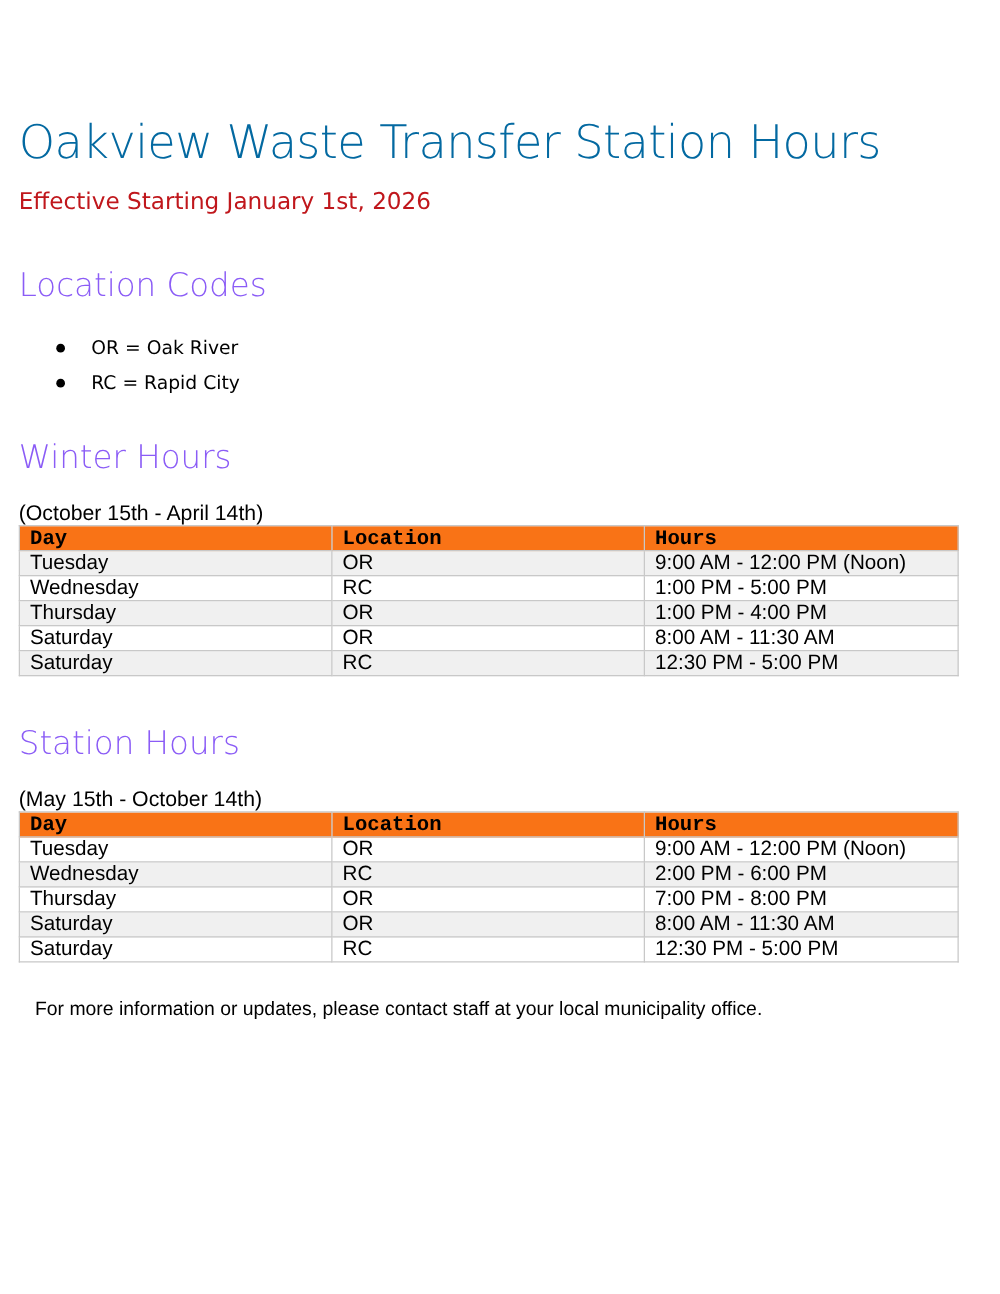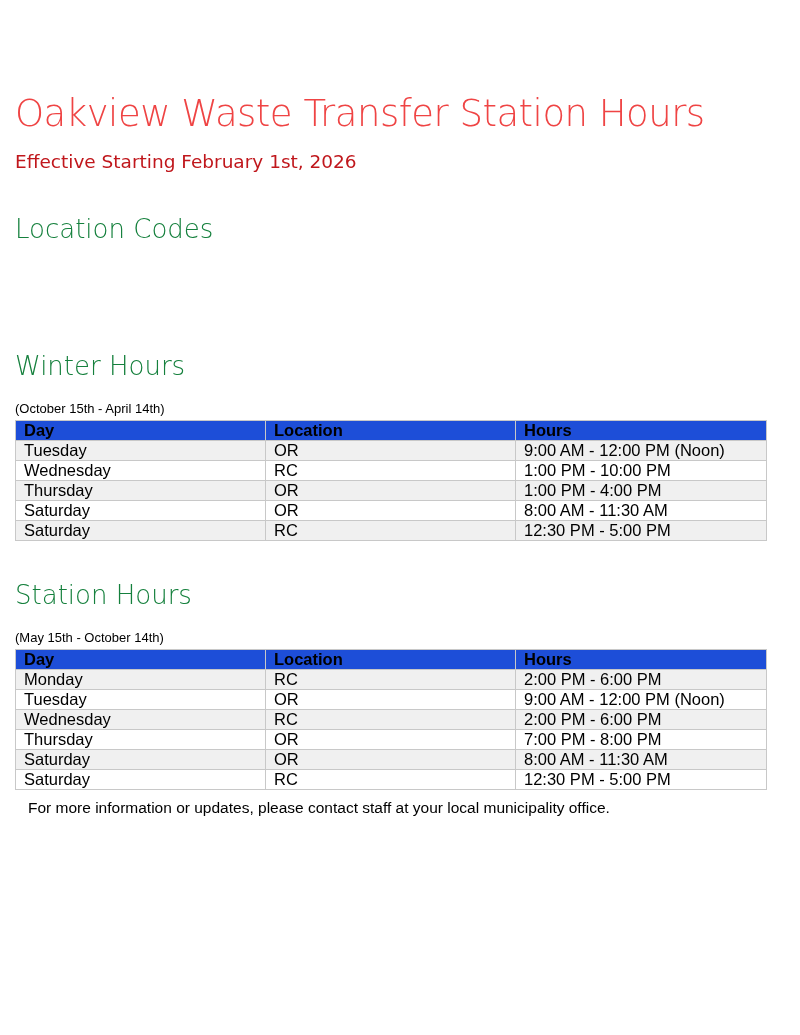--- a/index.html
+++ b/index.html
@@ -1,39 +1,47 @@
 <!DOCTYPE html>
 <html><head>
   <meta charset="utf-8">
   <style>
     html, body { margin: 0; padding: 0; background: #ffffff; }
     body { width: 800px; height: 1035px; position: relative; overflow: hidden; font-family: "Liberation Sans", sans-serif; color: #000; }
-    .page-title { position: absolute; left: 15px; top: 92px; font-family: "DejaVu Sans", sans-serif; font-weight: 300; font-size: 37px; letter-spacing: -0.5px; color: #ef4444; margin: 0; white-space: nowrap; }
+    .page-title { position: absolute; left: 15px; top: 92px; font-family: "DejaVu Sans", sans-serif; font-weight: 300; font-size: 37px; letter-spacing: -0.5px; color: #0369a1; margin: 0; white-space: nowrap; }
     .subtitle { position: absolute; left: 15px; top: 151px; font-family: "DejaVu Sans", sans-serif; font-size: 18.5px; color: #c0171c; margin: 0; white-space: nowrap; }
-    .h2 { position: absolute; left: 15px; font-family: "DejaVu Sans", sans-serif; font-size: 26px; font-weight: 300; color: #15803d; margin: 0; white-space: nowrap; }
+    .h2 { position: absolute; left: 15px; font-family: "DejaVu Sans", sans-serif; font-size: 26px; font-weight: 300; color: #8b5cf6; margin: 0; white-space: nowrap; }
     .codes { position: absolute; left: 40px; top: 264px; list-style: none; margin: 0; padding: 0; font-family: "DejaVu Sans", sans-serif; font-size: 15px; }
     .codes li { height: 28px; display: flex; align-items: center; }
     .codes .bullet { width: 7px; height: 7px; border-radius: 50%; background: #000; margin-left: 5px; margin-right: 21px; }
-    .caption { position: absolute; left: 15px; font-size: 13px; white-space: nowrap; }
+    .caption { position: absolute; left: 15px; font-size: 17px; white-space: nowrap; }
     table.hours { position: absolute; left: 15px; width: 752px; border-collapse: collapse; font-size: 16.5px; }
     table.hours td, table.hours th { border: 1.5px solid #c8c8c8; height: 19px; padding: 0 0 0 8px; line-height: 19px; text-align: left; }
-    table.hours th { font-weight: bold; background: #1d4ed8; }
+    table.hours th { font-weight: bold; background: #f97316; font-family: Liberation Mono, monospace; }
     table.hours tr.odd td { background: #f0f0f0; }
     table.hours col.c1 { width: 250px; }
     table.hours col.c2 { width: 250px; }
     .footer-note { position: absolute; left: 28px; top: 799px; font-size: 15.5px; white-space: nowrap; }
   </style>
 </head>
 <body>
 
 <h1 class="page-title">Oakview Waste Transfer Station Hours</h1>
-<p class="subtitle">Effective Starting February 1st, 2026</p>
+<p class="subtitle">Effective Starting January 1st, 2026</p>
 
 <h2 class="h2" style="top:214px">Location Codes</h2>
 <ul class="codes">
+  <li>
+    <span class="bullet"></span>
+    <span>OR = Oak River</span>
+  </li>
+  <li>
+    <span class="bullet"></span>
+    <span>RC = Rapid City</span>
+  </li>
 </ul>
 
 <h2 class="h2" style="top:351px">Winter Hours</h2>
 <div class="caption" style="top:401px">(October 15th - April 14th)</div>
 <table class="hours" style="top:420px">
   <colgroup>
       <col class="c1">
       <col class="c2">
       <col>
     </colgroup>
@@ -44,21 +52,21 @@
     <th>Hours</th>
   </tr>
   <tr class="odd">
     <td>Tuesday</td>
     <td>OR</td>
     <td>9:00 AM - 12:00 PM (Noon)</td>
   </tr>
   <tr>
     <td>Wednesday</td>
     <td>RC</td>
-    <td>1:00 PM - 10:00 PM</td>
+    <td>1:00 PM - 5:00 PM</td>
   </tr>
   <tr class="odd">
     <td>Thursday</td>
     <td>OR</td>
     <td>1:00 PM - 4:00 PM</td>
   </tr>
   <tr>
     <td>Saturday</td>
     <td>OR</td>
     <td>8:00 AM - 11:30 AM</td>
@@ -78,25 +86,20 @@
       <col class="c1">
       <col class="c2">
       <col>
     </colgroup>
   <tbody>
       <tr>
     <th>Day</th>
     <th>Location</th>
     <th>Hours</th>
   </tr>
-  <tr class="odd">
-    <td>Monday</td>
-    <td>RC</td>
-    <td>2:00 PM - 6:00 PM</td>
-  </tr>
   <tr>
     <td>Tuesday</td>
     <td>OR</td>
     <td>9:00 AM - 12:00 PM (Noon)</td>
   </tr>
   <tr class="odd">
     <td>Wednesday</td>
     <td>RC</td>
     <td>2:00 PM - 6:00 PM</td>
   </tr>

